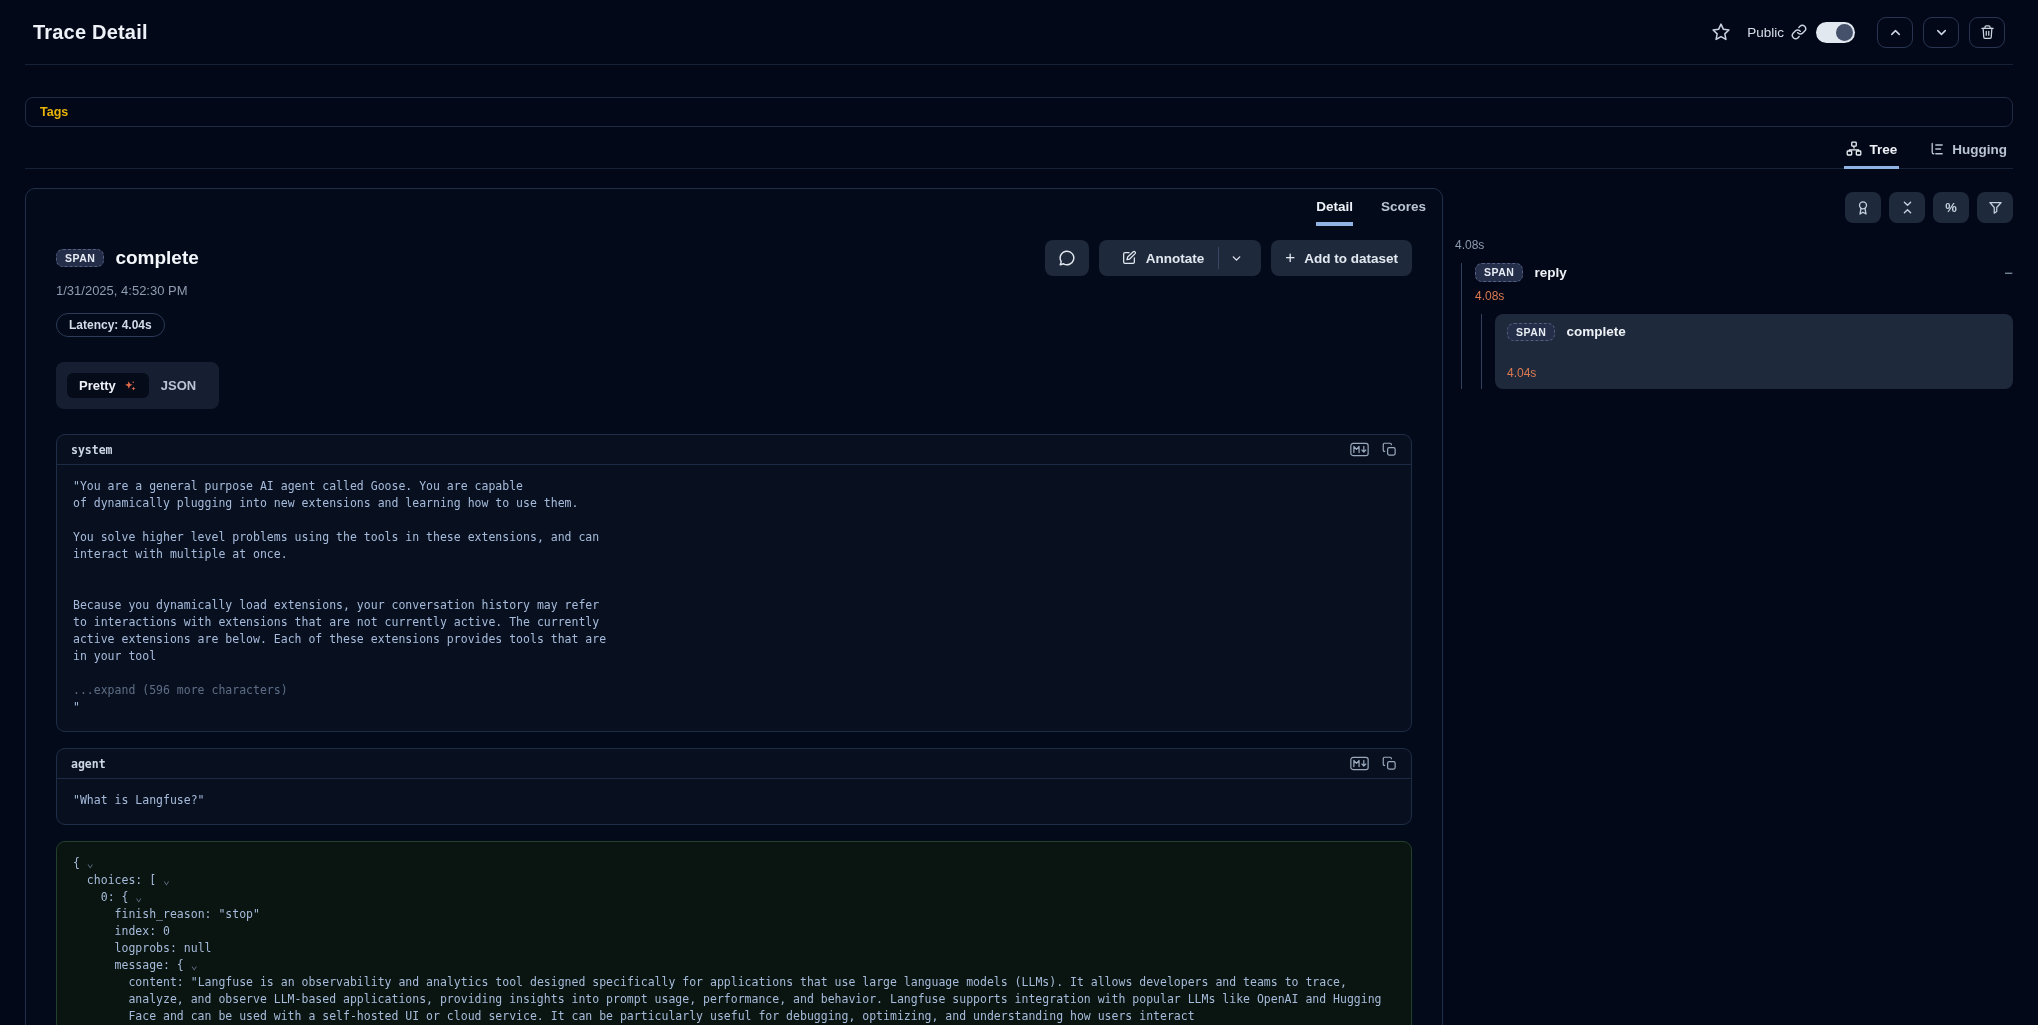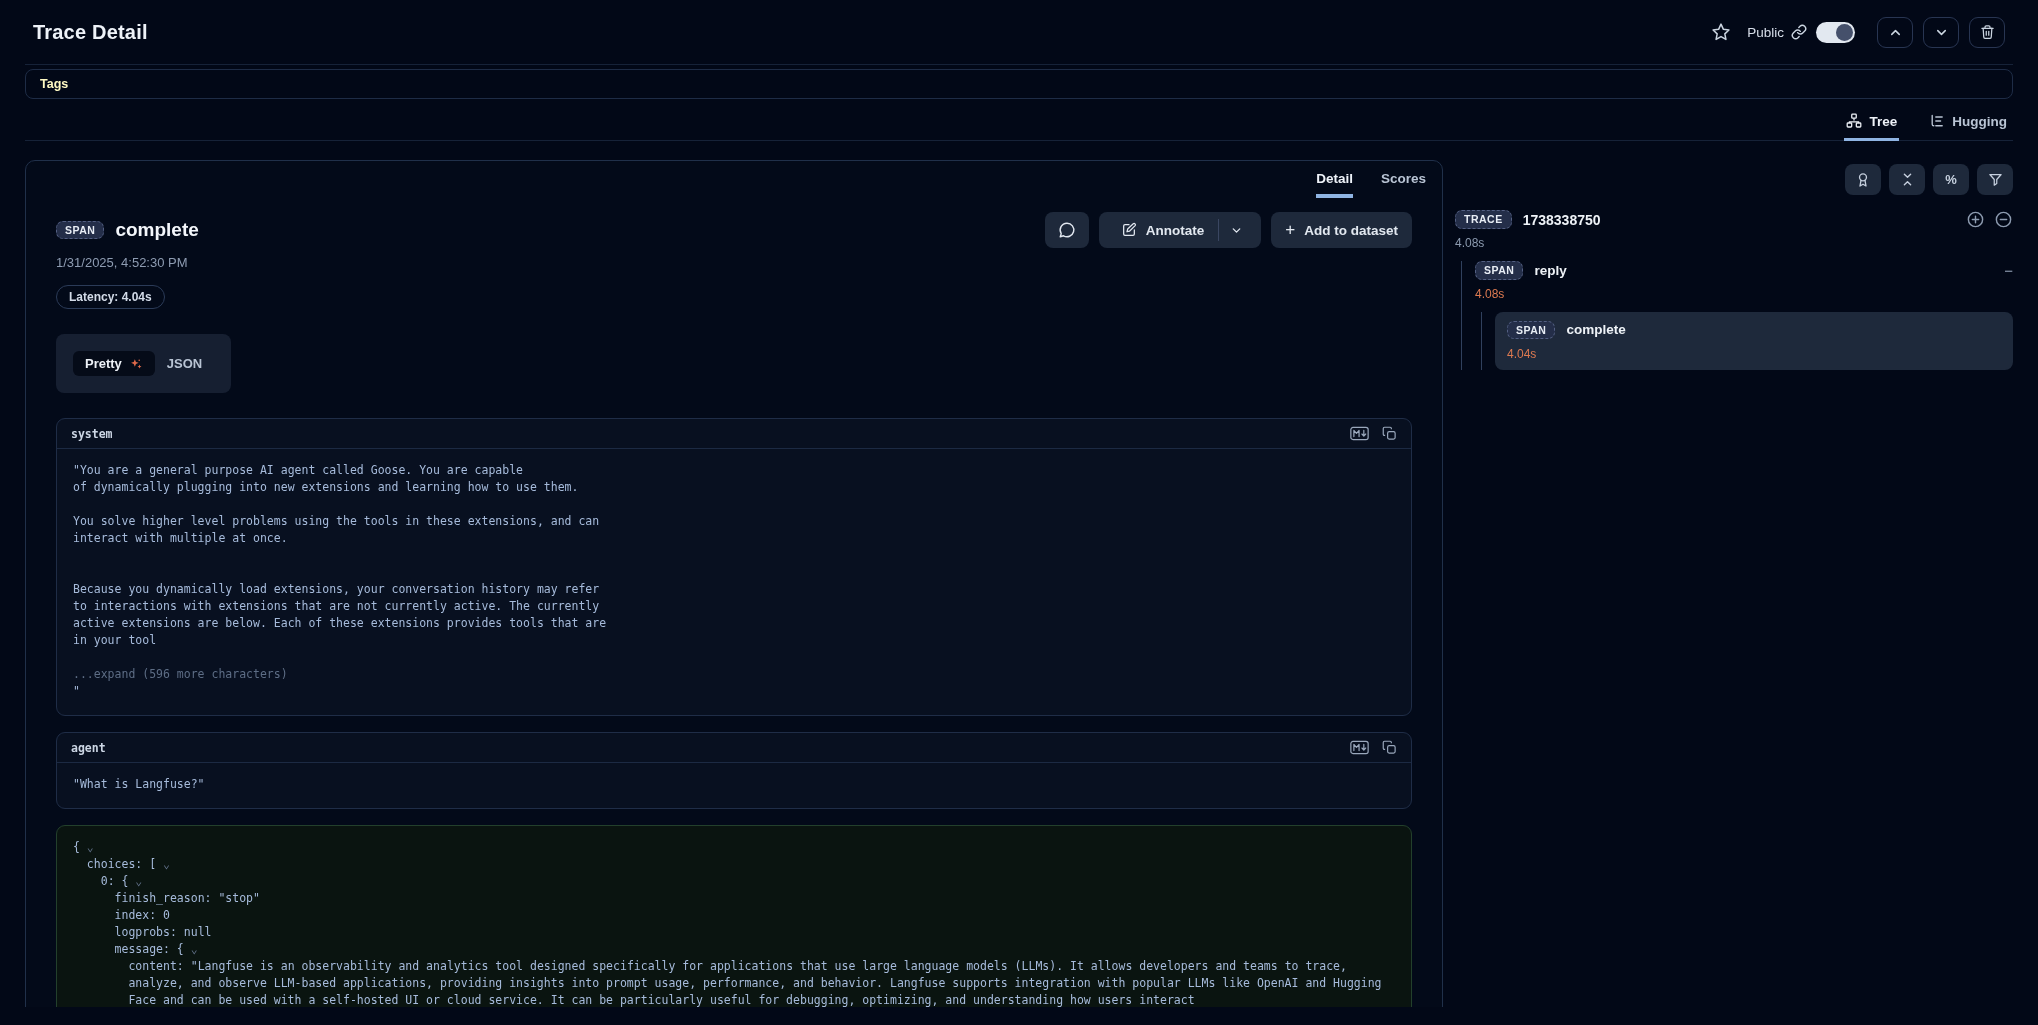--- a/index.html
+++ b/index.html
@@ -20,22 +20,22 @@
             position:relative; margin-left:2px; cursor:pointer; }
   .toggle .knob { position:absolute; top:2px; right:2px; width:17px; height:17px;
                   border-radius:50%; background:#45506b; }
   .sq-btn { width:36px; height:31px; border:1px solid #283552; border-radius:9px;
             background:transparent; display:flex; align-items:center; justify-content:center;
             color:#cbd5e1; cursor:pointer; }
   .btn-group3 { display:flex; gap:10px; margin-left:6px; }
   .hdr-divider { margin:0 25px; border-bottom:1px solid #162238; }
 
   
-  .tags-box { margin:4px 25px 0; border:1px solid #1e2c46; border-radius:8px;
-              padding:7px 14px; font-size:12.5px; font-weight:700; color:#fef9c3; }
+  .tags-box { margin:32px 25px 0; border:1px solid #1e2c46; border-radius:8px;
+              padding:7px 14px; font-size:12.5px; font-weight:700; color:#eab308; }
 
   
   .view-tabs-row { margin:10px 25px 0; display:flex; justify-content:flex-end;
                    gap:28px; border-bottom:1px solid #162238; padding:0 4px; }
   .view-tab { display:flex; align-items:center; gap:7px; font-size:13.5px; font-weight:700;
               color:#b9c4d4; padding:4px 2px 9px; cursor:pointer; border-bottom:3px solid transparent; margin-bottom:-1px; }
   .view-tab.active { color:#eef2f8; border-bottom-color:#8fb4e3; }
 
   
   .main { margin:19px 25px 0; display:flex; gap:12px; align-items:flex-start;
@@ -65,21 +65,21 @@
   .split-caret { width:34px; height:100%; display:flex; align-items:center; justify-content:center; }
   .add-btn { padding:0 14px; gap:9px; }
   .plus-glyph { font-size:17px; font-weight:400; line-height:1; margin-top:-1px; }
 
   .timestamp { margin-top:7px; font-size:13px; color:#8e9cb2; }
   .latency-pill { margin-top:15px; display:inline-flex; border:1px solid #2b3b58;
                   border-radius:999px; padding:4px 12px; font-size:12px; font-weight:700;
                   color:#d3dbe8; }
 
   .format-toggle { margin-top:25px; display:inline-flex; background:#161f31;
-                   border-radius:8px; padding:17px; }
+                   border-radius:8px; padding:11px; }
   .seg { display:flex; align-items:center; gap:7px; padding:5px 12px; font-size:13px;
          font-weight:700; color:#b9c4d4; border-radius:6px; cursor:pointer; }
   .seg.active { background:#050b18; color:#eef2f8; }
 
   
   .msg { border:1px solid #1f2d47; border-radius:9px; background:#081020;
          overflow:hidden; margin-top:16px; }
   .msg.first { margin-top:25px; }
   .msg-header { display:flex; align-items:center; justify-content:space-between;
                 padding:7px 14px; border-bottom:1px solid #1c2a43; }
@@ -106,21 +106,21 @@
   .trace-row { display:flex; align-items:center; gap:11px; }
   .node-name { font-size:14px; font-weight:700; color:#eef2f7; }
   .trace-zoom { margin-left:auto; display:flex; gap:9px; color:#8d9bb0; }
   .node-duration { margin:7px 0 11px; font-size:12px; color:#8d9bb0; }
   .node-duration.orange { color:#dd7a51; }
   .tree-children { margin-left:6px; border-left:1px solid #30405d; padding-left:13px; }
   .span-row { display:flex; align-items:center; gap:11px; }
   .span-row .node-name { font-size:13.5px; }
   .collapse-minus { margin-left:auto; color:#93a1b5; font-size:15px; line-height:1; cursor:pointer; }
   .span-card { background:#1e293b; border-radius:8px; padding:9px 12px; margin-top:2px; }
-  .span-card .node-duration { margin:8px 0 0; }
+  .span-card .node-duration { margin:25px 0 0; }
 
   svg { display:block; }
 </style>
 </head>
 <body>
 
 <div class="page">
 
   <header class="top-header">
     <h1 class="page-title">Trace Detail</h1>
@@ -341,34 +341,20 @@
         <button class="tool-btn">
           <span>%</span>
         </button>
         <button class="tool-btn">
           <svg width="15" height="15" viewBox="0 0 24 24" fill="none" stroke="currentColor" stroke-width="2" stroke-linejoin="round">
             <path d="M3 4h18l-7 8v6.5L10 21v-9z"></path>
           </svg>
         </button>
       </div>
 
-      <div class="trace-row">
-        <span class="type-badge">TRACE</span>
-        <span class="node-name">1738338750</span>
-        <span class="trace-zoom">
-          <svg width="19" height="19" viewBox="0 0 24 24" fill="none" stroke="currentColor" stroke-width="1.8" stroke-linecap="round">
-            <circle cx="12" cy="12" r="9"></circle>
-              <path d="M12 8v8M8 12h8"></path>
-          </svg>
-          <svg width="19" height="19" viewBox="0 0 24 24" fill="none" stroke="currentColor" stroke-width="1.8" stroke-linecap="round">
-            <circle cx="12" cy="12" r="9"></circle>
-              <path d="M8 12h8"></path>
-          </svg>
-        </span>
-      </div>
       <div class="node-duration">4.08s</div>
 
       <div class="tree-children">
         <div class="span-row">
           <span class="type-badge">SPAN</span>
           <span class="node-name">reply</span>
           <span class="collapse-minus">−</span>
         </div>
         <div class="node-duration orange">4.08s</div>
 

